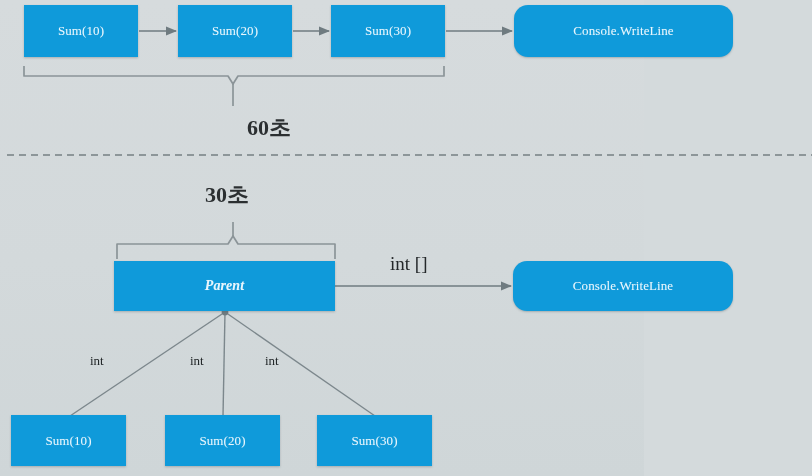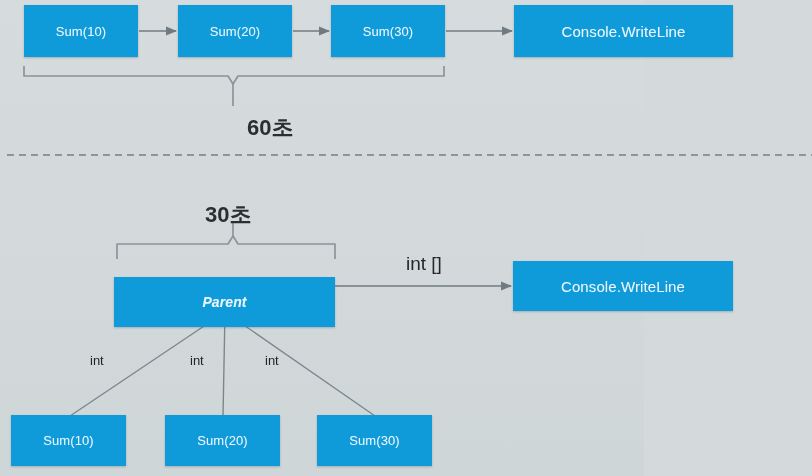--- a/index.html
+++ b/index.html
@@ -11,55 +11,55 @@
     height: 476px;
     background: #d4dadc;
     font-family: "Liberation Sans", sans-serif;
     overflow: hidden;
   }
   #stage {
     position: relative;
     width: 644px;
     height: 476px;
     background: linear-gradient(180deg,#d6dbdd 0%,#d3d9db 55%,#cfd6d8 100%);
+    font-family: Liberation Serif, serif;
   }
   
   .node {
     position: absolute;
     background: #0f9ada;
     color: #e8f6fd;
     display: flex;
     align-items: center;
     justify-content: center;
     font-size: 13px;
     letter-spacing: .1px;
     box-shadow: 0 1px 2px rgba(80,95,100,.35);
     box-sizing: border-box;
     text-shadow: 0 0 1px rgba(255,255,255,.25);
   }
   .node.parent {
     font-style: italic;
     font-weight: 600;
     font-size: 14px;
   }
-  .node.wide { font-size: 15px; }
+  .node.wide { font-size: 13px; border-radius: 14px; }
 
   
   .label {
     position: absolute;
     color: #2b2f31;
     font-size: 22px;
     font-weight: 700;
     white-space: nowrap;
   }
   .label.small {
     font-size: 19px;
     font-weight: 400;
     color: #24282a;
-    margin-left: 16px;
   }
   .label.int {
     font-size: 13px;
     font-weight: 400;
     color: #1f2325;
   }
 
   
   #vectors {
     position: absolute;
@@ -123,23 +123,23 @@
   <div class="node" style="left:24px; top:5px; width:114px; height:52px;">Sum(10)</div>
 
   <div class="node" style="left:178px; top:5px; width:114px; height:52px;">Sum(20)</div>
 
   <div class="node" style="left:331px; top:5px; width:114px; height:52px;">Sum(30)</div>
 
   <div class="node wide" style="left:514px; top:5px; width:219px; height:52px;">Console.WriteLine</div>
 
   <div class="label" style="left:205px; top:113px;margin-left:42px;">60초</div>
 
-  <div class="label" style="left:205px; top:200px;">30초</div>
+  <div class="label" style="left:205px; top:180px;">30초</div>
 
-  <div class="node parent" style="left:114px; top:261px; width:221px; height:50px;margin-top:16px;">Parent</div>
+  <div class="node parent" style="left:114px; top:261px; width:221px; height:50px;">Parent</div>
 
   <div class="label small" style="left:390px; top:253px;">int []</div>
 
   <div class="node wide" style="left:513px; top:261px; width:220px; height:50px;">Console.WriteLine</div>
 
   <div class="label int" style="left:90px; top:353px;">int</div>
   <div class="label int" style="left:190px; top:353px;">int</div>
   <div class="label int" style="left:265px; top:353px;">int</div>
 
   <div class="node" style="left:11px; top:415px; width:115px; height:51px;">Sum(10)</div>

